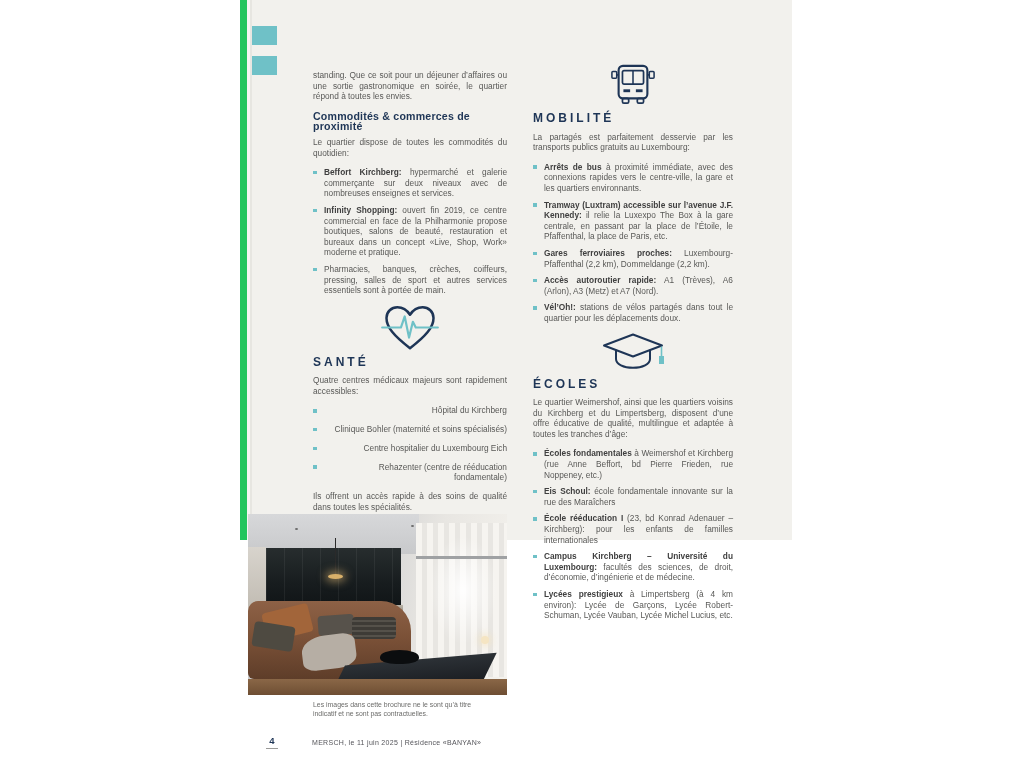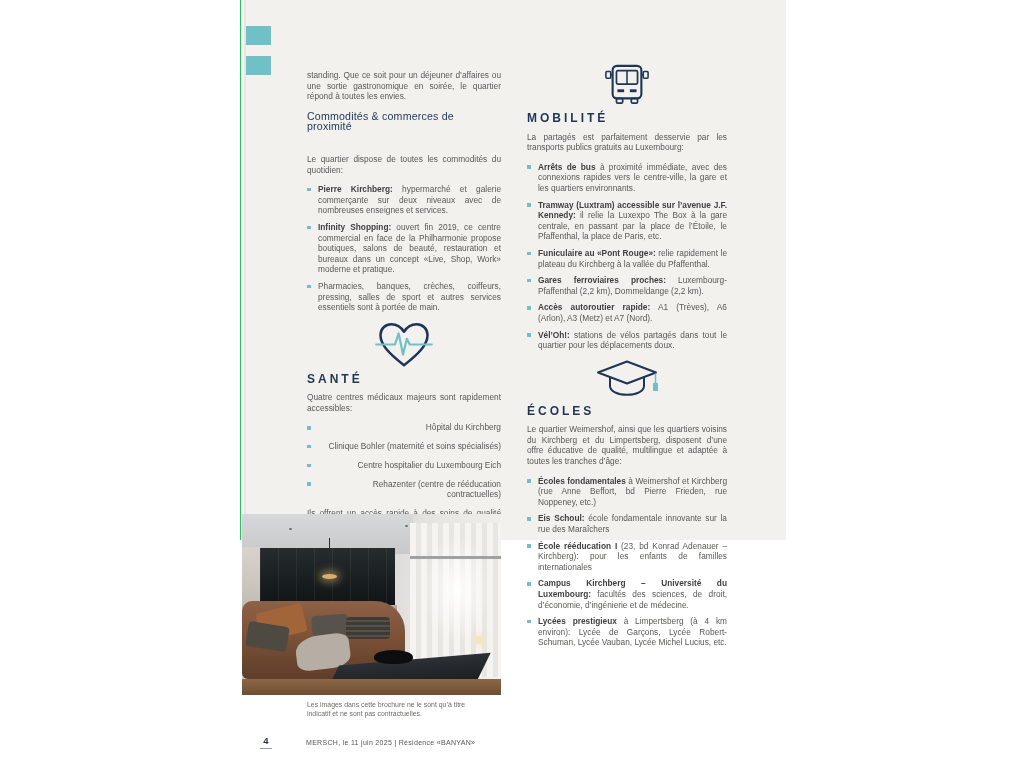--- a/index.html
+++ b/index.html
@@ -4,33 +4,33 @@
 <style>
   html,body{margin:0;padding:0;}
   body{
     width:1024px;height:768px;background:#ffffff;position:relative;overflow:hidden;
     font-family:"Liberation Sans", sans-serif;
     -webkit-font-smoothing:antialiased;
   }
   .sheet{
     position:absolute;left:240px;top:0;width:545px;height:540px;
     background:#f2f1ed;
-    border-left:1px solid #22c55e;
+    border-left:7px solid #22c55e;
     box-shadow:inset 3px 0 0 rgba(255,255,255,.6), inset 5px 0 0 rgba(220,219,214,.5);
   }
   .accent-sq{position:absolute;left:5px;width:25px;height:19px;background:#6fc1c7;}
   .sq1{top:26px;} .sq2{top:56px;}
 
   .col{position:absolute;font-size:8.3px;line-height:10.6px;color:#585856;text-align:justify;}
   .col-left{left:66px;top:70px;width:194px;}
   .col-right{left:286px;top:62px;width:200px;}
 
   .para{margin:0 0 9px 0;}
   .sub-heading{
-    font-size:10.6px;font-weight:normal;color:#1e3556;margin:3px 0 22px 0;
+    font-size:10.6px;font-weight:bold;color:#1e3556;margin:3px 0 5px 0;
     letter-spacing:.2px;text-align:left;
   }
   .sec-title{
     text-align:left;color:#1e3556;font-weight:bold;font-size:12px;
     letter-spacing:3px;margin:0 0 8px 0;
   }
   .icon-wrap{text-align:center;margin:8px 0 5px 0;}
   .icon-wrap.first{margin-top:0;}
 
   ul.bullets{list-style:none;margin:0 0 2px 0;padding:0;}
@@ -108,39 +108,39 @@
   <div class="accent-sq sq1"></div>
   <div class="accent-sq sq2"></div>
 
   <div class="col col-left">
     <p class="para">standing. Que ce soit pour un déjeuner d’affaires ou une sortie gastronomique en soirée, le quartier répond à toutes les envies.</p>
 
     <div class="sub-heading">Commodités &amp; commerces de proximité</div>
     <p class="para">Le quartier dispose de toutes les commodités du quotidien:</p>
 
     <ul class="bullets">
-      <li><span class="lead">Pierre Kirchberg:</span><span> hypermarché et galerie commerçante sur deux niveaux avec de nombreuses enseignes et services.</span></li>
+      <li><span class="lead">Beffort Kirchberg:</span><span> hypermarché et galerie commerçante sur deux niveaux avec de nombreuses enseignes et services.</span></li>
       <li><span class="lead">Infinity Shopping:</span><span> ouvert fin 2019, ce centre commercial en face de la Philharmonie propose boutiques, salons de beauté, restauration et bureaux dans un concept «Live, Shop, Work» moderne et pratique.</span></li>
       <li><span class="lead"></span><span>Pharmacies, banques, crèches, coiffeurs, pressing, salles de sport et autres services essentiels sont à portée de main.</span></li>
     </ul>
 
     <div class="icon-wrap">
       <svg width="58" height="48" viewBox="0 0 60 50">
         <path d="M30 46 C13 33 5.5 24 5.5 14.5 C5.5 8 10.8 3.4 16.8 3.4 C22.2 3.4 27.2 6.8 30 11.2 C32.8 6.8 37.8 3.4 43.2 3.4 C49.2 3.4 54.5 8 54.5 14.5 C54.5 24 47 33 30 46 Z" fill="none" stroke="#1e3556" stroke-width="2.6" stroke-linejoin="round"></path>
         <polyline points="1,24.5 15,24.5 20.5,24.5 24.5,13 29,35 33,18.5 36,24.5 59,24.5" fill="none" stroke="#6fc1c7" stroke-width="2.3" stroke-linejoin="round" stroke-linecap="round"></polyline>
       </svg>
     </div>
     <div class="sec-title">SANTÉ</div>
     <p class="para">Quatre centres médicaux majeurs sont rapidement accessibles:</p>
 
     <ul class="bullets plain">
       <li><span>Hôpital du Kirchberg</span></li>
       <li><span>Clinique Bohler (maternité et soins spécialisés)</span></li>
       <li><span>Centre hospitalier du Luxembourg Eich</span></li>
-      <li><span>Rehazenter (centre de rééducation contractuelles)</span></li>
+      <li><span>Rehazenter (centre de rééducation fondamentale)</span></li>
     </ul>
     <p class="para">Ils offrent un accès rapide à des soins de qualité dans toutes les spécialités.</p>
   </div>
 
   <div class="photo">
     <div class="layer ph-ceiling"></div>
     <div class="layer ph-dot" style="left:18%;top:8%;"></div>
     <div class="layer ph-dot" style="left:63%;top:6%;"></div>
     <div class="layer ph-leftwall"></div>
     <div class="layer ph-cabinet"></div>
@@ -178,21 +178,20 @@
         <rect x="13" y="37" width="6.5" height="5" rx="1.5" fill="none" stroke="#1e3556" stroke-width="1.8"></rect>
         <rect x="28.5" y="37" width="6.5" height="5" rx="1.5" fill="none" stroke="#1e3556" stroke-width="1.8"></rect>
       </svg>
     </div>
     <div class="sec-title">MOBILITÉ</div>
     <p class="para">La partagés est parfaitement desservie par les transports publics gratuits au Luxembourg:</p>
 
     <ul class="bullets">
       <li><span class="lead">Arrêts de bus</span><span> à proximité immédiate, avec des connexions rapides vers le centre-ville, la gare et les quartiers environnants.</span></li>
       <li><span class="lead">Tramway (Luxtram) accessible sur l’avenue J.F. Kennedy:</span><span> il relie la Luxexpo The Box à la gare centrale, en passant par la place de l’Étoile, le Pfaffenthal, la place de Paris, etc.</span></li>
-      <li><span class="lead">Funiculaire au «Pont Rouge»:</span><span> relie rapidement le plateau du Kirchberg à la vallée du Pfaffenthal.</span></li>
       <li><span class="lead">Gares ferroviaires proches:</span><span> Luxembourg-Pfaffenthal (2,2 km), Dommeldange (2,2 km).</span></li>
       <li><span class="lead">Accès autoroutier rapide:</span><span> A1 (Trèves), A6 (Arlon), A3 (Metz) et A7 (Nord).</span></li>
       <li><span class="lead">Vél’Oh!:</span><span> stations de vélos partagés dans tout le quartier pour les déplacements doux.</span></li>
     </ul>
 
     <div class="icon-wrap">
       <svg width="64" height="42" viewBox="0 0 64 42">
         <polygon points="32,2.5 61,13.5 32,24.5 3,13.5" fill="none" stroke="#1e3556" stroke-width="2" stroke-linejoin="round"></polygon>
         <path d="M15 18.5 L15 27 C15 32 22.5 35.8 32 35.8 C41.5 35.8 49 32 49 27 L49 18.5" fill="none" stroke="#1e3556" stroke-width="2" stroke-linecap="round"></path>
         <line x1="60.5" y1="14.5" x2="60.5" y2="24" stroke="#6fc1c7" stroke-width="1.6"></line>

